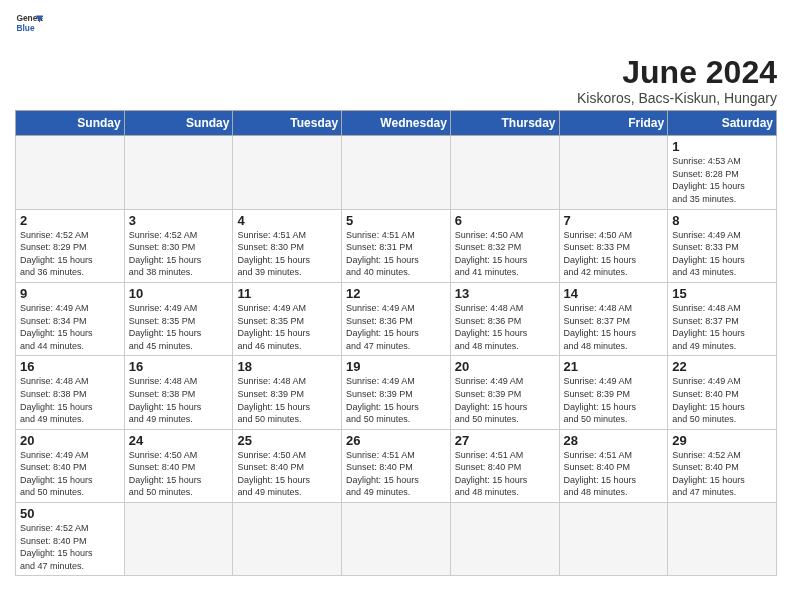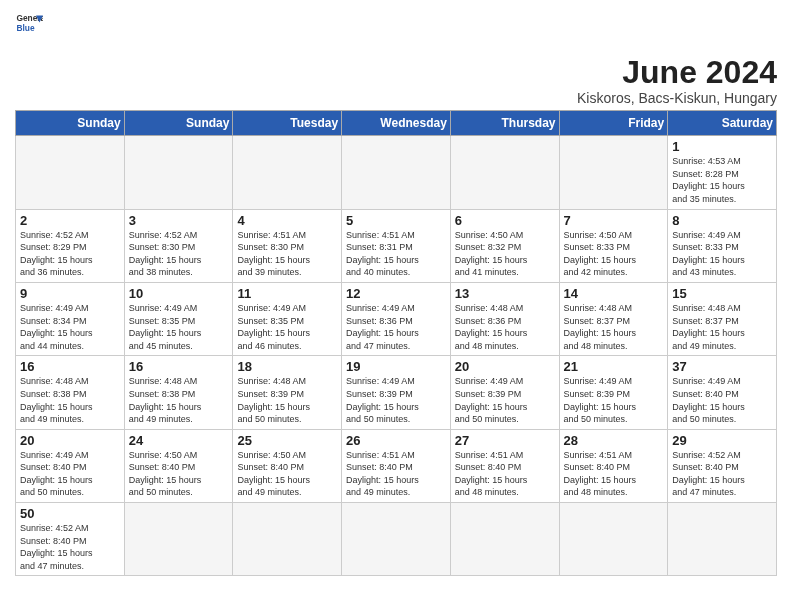--- a/index.html
+++ b/index.html
@@ -265,21 +265,21 @@
 and 50 minutes.</div>
         </td>
         <td>
           <span class="day-number">21</span>
           <div class="day-info" style="white-space: pre-line;">Sunrise: 4:49 AM
 Sunset: 8:39 PM
 Daylight: 15 hours
 and 50 minutes.</div>
         </td>
         <td>
-          <span class="day-number">37</span>
+          <span class="day-number">22</span>
           <div class="day-info" style="white-space: pre-line;">Sunrise: 4:49 AM
 Sunset: 8:40 PM
 Daylight: 15 hours
 and 50 minutes.</div>
         </td>
       </tr>
       <tr>
         <td>
           <span class="day-number">20</span>
           <div class="day-info" style="white-space: pre-line;">Sunrise: 4:49 AM

